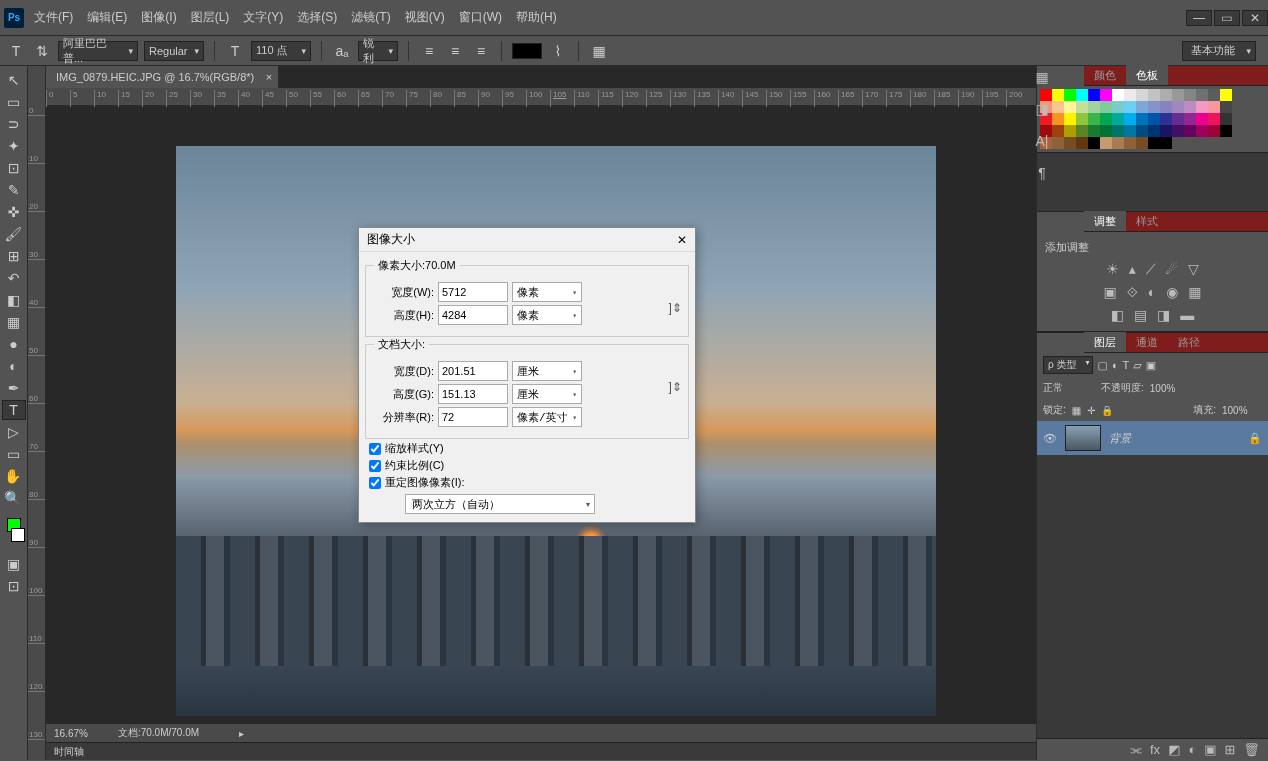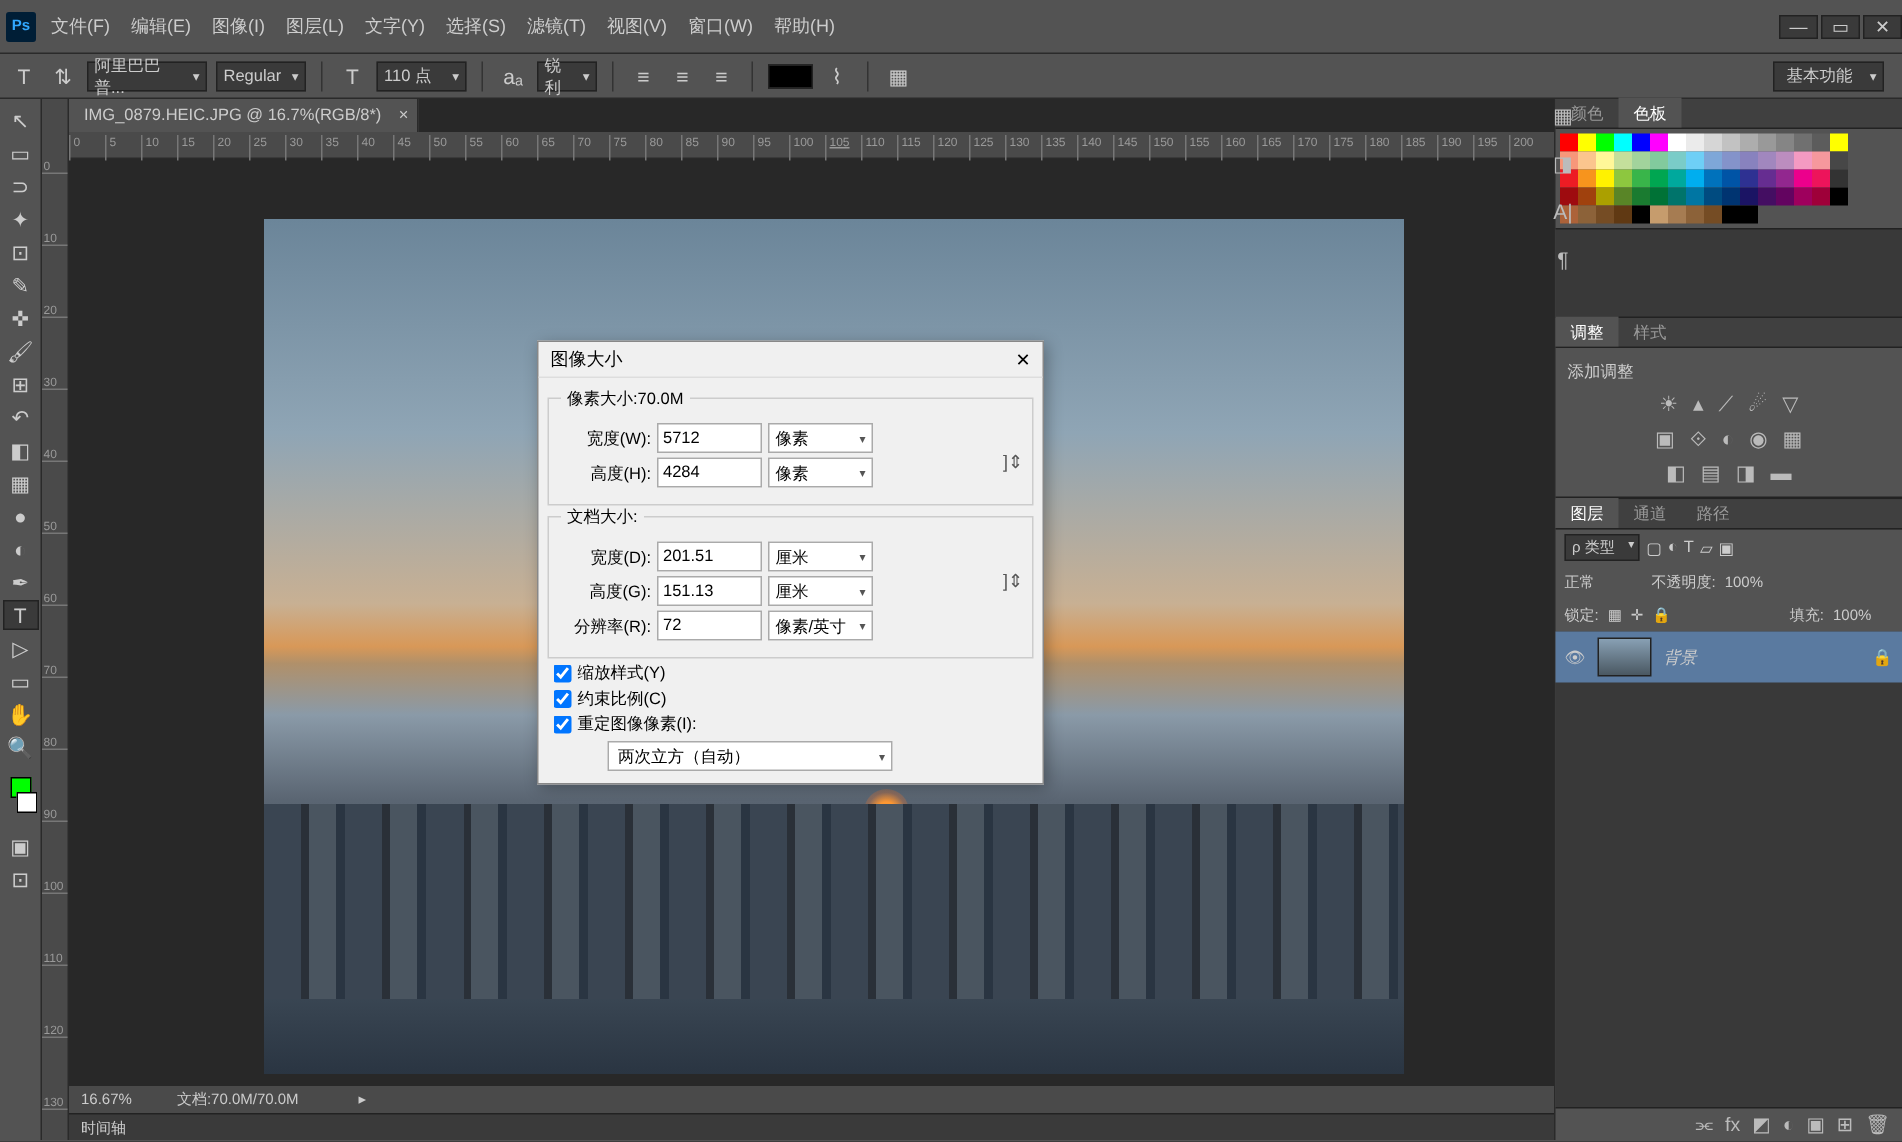--- a/index.html
+++ b/index.html
@@ -31,21 +31,21 @@
 .ruler-h .tick{position:absolute;height:100%;border-left:1px solid #777;font-size:8px;color:#999;top:2px;padding-left:2px;}
 .photo { position:absolute; top:80px; left:130px; width:760px; height:570px; background:linear-gradient(to bottom, #6b8599 0%, #8fa5b5 25%, #c8b093 45%, #d89858 50%, #b0906a 52%, #8a9aa8 58%, #5a6572 68%, #3a4552 100%); overflow:hidden;}
 .sun{position:absolute;top:380px;left:400px;width:30px;height:30px;background:radial-gradient(circle,#ff9933 30%,rgba(255,120,40,0.3) 60%,transparent);border-radius:50%;}
 .buildings{position:absolute;bottom:0;left:0;right:0;height:180px;background:linear-gradient(to top, #2a3542 0%, #4a5865 60%, transparent);}
 .buildings::before{content:"";position:absolute;bottom:50px;left:0;right:0;height:130px;background:repeating-linear-gradient(90deg,#3a4552 0px,#3a4552 25px,#2a3038 25px,#2a3038 30px,#4a5560 30px,#4a5560 48px,#2a3542 48px,#2a3542 54px);}
 .statusbar-doc{position:absolute;bottom:18px;left:0;right:0;height:18px;background:#4a4a4a;display:flex;align-items:center;padding:0 8px;font-size:10px;color:#ccc;}
 .statusbar-doc span{margin-right:30px;}
 .statusbar-doc .arrow{margin-left:10px;}
 .timeline-bar{position:absolute;bottom:0;left:0;right:0;height:18px;background:#3a3a3a;border-top:1px solid #222;padding:0 8px;display:flex;align-items:center;font-size:10px;}
 .right-panels { width:232px; background:#535353; border-left:1px solid #2a2a2a; display:flex; flex-direction:column;}
-.panel-tabs { height:20px; display:flex; align-items:flex-end; background:#404040; border-bottom:1px solid #222;}
+.panel-tabs { height:20px; display:flex; align-items:flex-end; background:#7f1d1d; border-bottom:1px solid #222;margin-left:47px;}
 .panel-tabs .tab { padding:3px 10px 2px; font-size:11px; background:#535353; color:#ccc;}
 .panel-tabs .tab.active{background:#535353;color:#fff;}
 .panel-tabs .tab.dim{color:#999;background:transparent;}
 .swatches-grid{padding:3px;display:grid;grid-template-columns:repeat(16,12px);gap:0;}
 .swatches-grid div{width:12px;height:12px;}
 .right-icons{position:absolute;top:56px;left:1030px;width:24px;display:flex;flex-direction:column;gap:2px;align-items:center;padding-top:6px;}
 .right-icons div{width:20px;height:30px;display:flex;align-items:center;justify-content:center;color:#bbb;font-size:14px;}
 .adjust-panel{padding:8px;font-size:11px;border-bottom:1px solid #222;}
 .adjust-icons{display:flex;justify-content:center;gap:10px;margin-top:6px;}
 .adjust-icons span{font-size:14px;color:#bbb;}
@@ -70,21 +70,21 @@
 .dlg-left{flex:1;}
 .dlg-right{width:80px;display:flex;flex-direction:column;gap:4px;padding-left:6px;}
 .dlg-btn{height:22px;border:1px solid #999;background:#f5f5f5;font-size:12px;display:flex;align-items:center;justify-content:center;}
 .dlg-btn.confirm{border:2px solid #d00;}
 .dlg-btn.auto{border:1px solid #2266cc;}
 fieldset{border:1px solid #ccc;margin-bottom:0;padding:6px 8px 8px 8px;}
 legend{font-size:11px;padding:0 4px;}
 .frow{display:flex;align-items:center;margin:3px 0;gap:4px;}
 .frow label{width:60px;text-align:right;font-size:11px;}
 .frow input.num{width:70px;height:20px;border:1px solid #aaa;padding:0 3px;font-size:11px;}
-.frow .unit{width:70px;height:20px;border:1px solid #aaa;background:#fff;position:relative;display:flex;align-items:center;padding:0 4px;font-size:11px;}
+.frow .unit{width:70px;height:20px;border:1px solid #aaa;background:#fff;position:relative;display:flex;align-items:center;padding:0 4px;font-size:11px;font-family:Liberation Mono, monospace;}
 .frow .unit::after{content:"▾";position:absolute;right:4px;font-size:8px;color:#555;}
 .link-icon{position:absolute;font-size:12px;color:#555;}
 .chk{display:flex;align-items:center;gap:4px;margin:2px 0;font-size:11px;padding-left:4px;}
 .chk input{width:12px;height:12px;}
 .resample-sel{margin:4px 0 2px 40px;width:190px;height:20px;border:1px solid #aaa;background:#fff;position:relative;display:flex;align-items:center;padding:0 6px;font-size:11px;}
 .resample-sel::after{content:"▾";position:absolute;right:4px;font-size:8px;color:#555;}
 </style>
 </head>
 <body>
 

